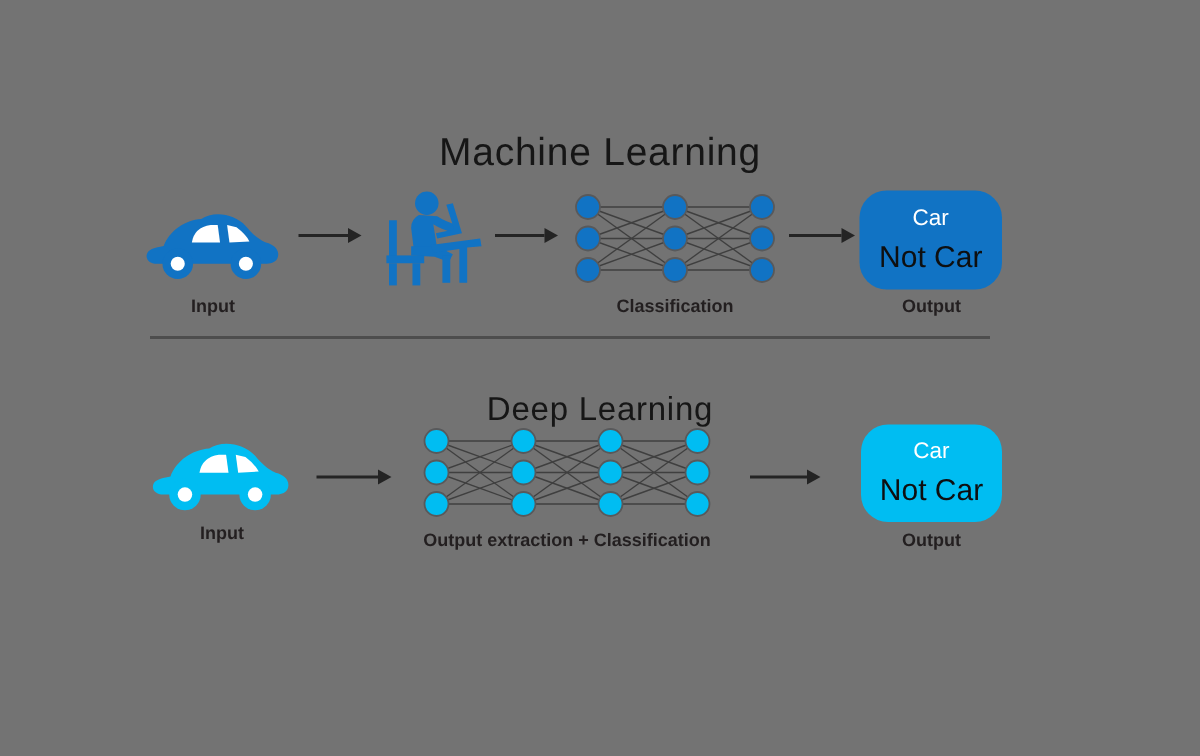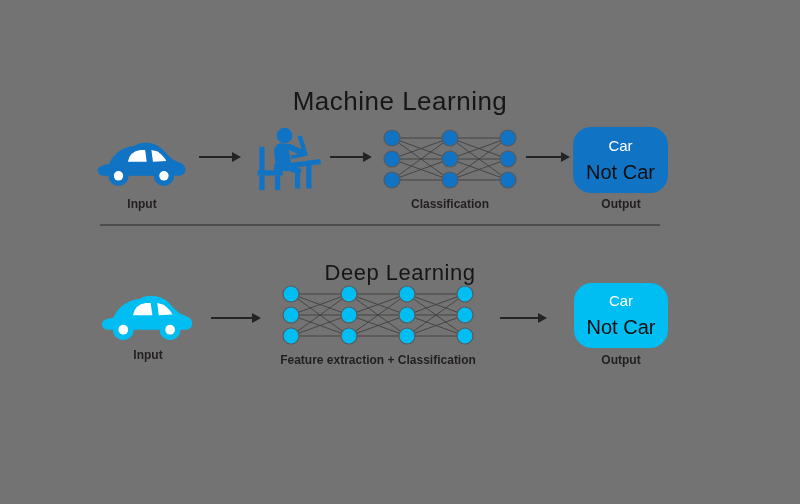--- a/index.html
+++ b/index.html
@@ -181,16 +181,16 @@
     <i class="shaft"></i>
     <i class="head"></i>
   </div>
 
   <div class="output-box abs" style="left:574px;top:283px;width:94px;height:65px;background:var(--dl-color);">
     <span class="line-car">Car</span>
     <span class="line-notcar">Not Car</span>
   </div>
 
   <div class="label" style="left:148px;top:348px;">Input</div>
-  <div class="label" style="left:378px;top:353px;">Feature extraction + Classification</div>
+  <div class="label" style="left:378px;top:353px;">Output extraction + Classification</div>
   <div class="label" style="left:621px;top:353px;">Output</div>
 
 </div>
 
 </body></html>

